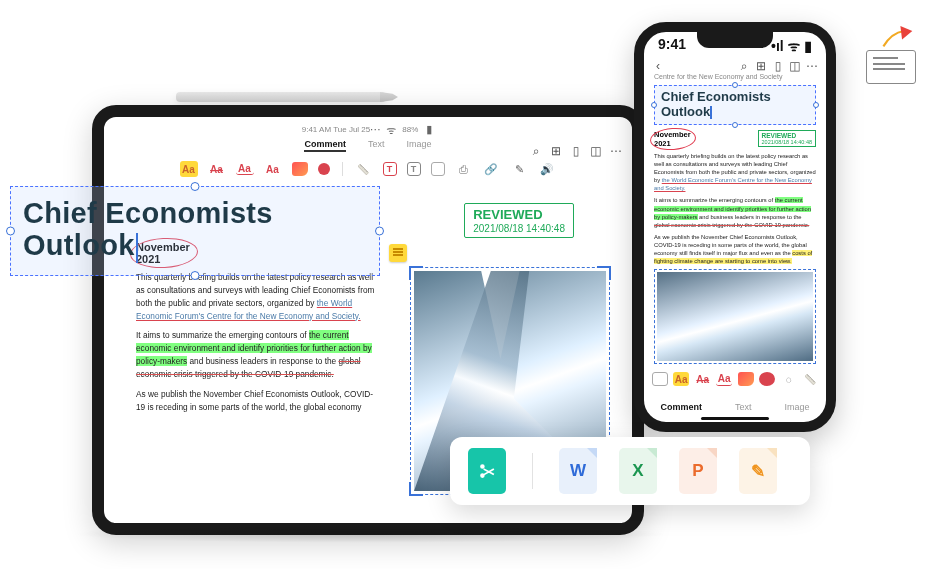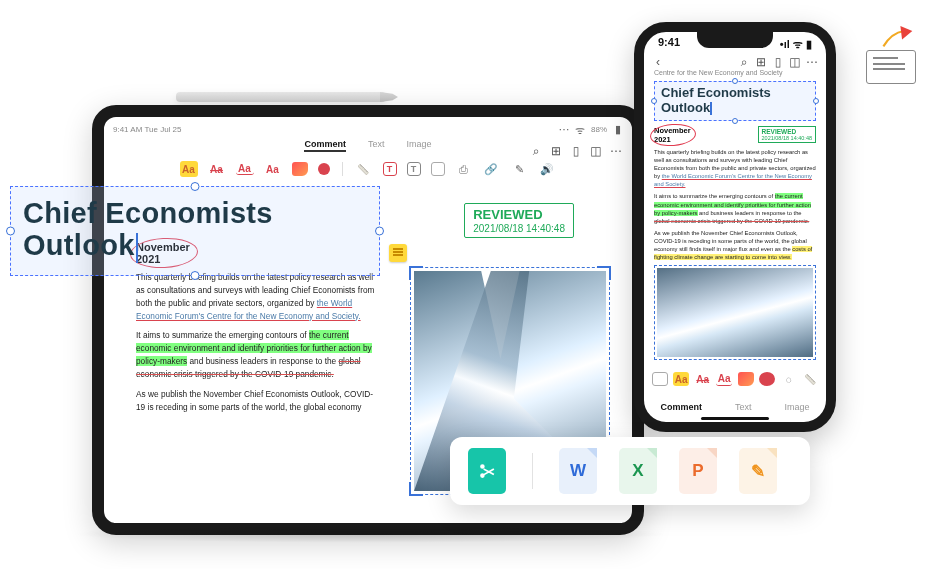--- a/index.html
+++ b/index.html
@@ -7,21 +7,21 @@
 
 
 .ipad{position:absolute;left:92px;top:105px;width:552px;height:430px;background:#fff;border:12px solid #1a1a1a;border-radius:24px;box-shadow:0 8px 30px rgba(0,0,0,.18)}
 .ipad-shadow{position:absolute;left:70px;top:525px;width:600px;height:18px;background:radial-gradient(ellipse at center,rgba(0,0,0,.15),transparent 70%)}
 
 
 .pencil{position:absolute;left:176px;top:92px;width:210px;height:10px;background:linear-gradient(#e8e8e8,#d0d0d0);border-radius:4px;box-shadow:0 4px 8px rgba(0,0,0,.08)}
 .pencil:before{content:"";position:absolute;right:-12px;top:0;width:18px;height:10px;background:linear-gradient(#d8d8d8,#c0c0c0);border-radius:0 5px 5px 0;clip-path:polygon(0 0,70% 18%,100% 50%,70% 82%,0 100%)}
 
 
-.ipad-chrome{padding:7px 9px 0;display:flex;justify-content:space-between;align-items:center;font-size:8px;color:#888}
+.ipad-chrome{padding:7px 9px 0;display:flex;justify-content:center;align-items:center;font-size:8px;color:#888}
 .ipad-chrome .left{display:flex;gap:6px;align-items:center}
 .ipad-chrome .right{display:flex;gap:6px;align-items:center}
 .ic{width:10px;height:10px;display:inline-flex;align-items:center;justify-content:center;font-size:11px;color:#666}
 
 
 .ipad-tabs{display:flex;justify-content:center;gap:22px;font-size:9px;color:#999;padding:5px 0 2px}
 .ipad-tabs .active{color:#111;font-weight:600;border-bottom:2px solid #333;padding-bottom:1px}
 .ipad-right{position:absolute;right:10px;top:28px;display:flex;gap:8px}
 .ipad-right .ic{width:12px;height:12px;font-size:12px;color:#555}
 
@@ -81,21 +81,21 @@
 .title-ov .caret{width:2px;height:30px;background:#3a72d8;display:inline-block;vertical-align:middle;margin-left:1px}
 .h-dot{width:9px;height:9px;border-radius:50%;background:#fff;border:1.5px solid #3a72d8;position:absolute}
 .h-dot.t{left:50%;top:-5px;transform:translateX(-50%)}
 .h-dot.b{left:50%;bottom:-5px;transform:translateX(-50%)}
 .h-dot.l{left:-5px;top:50%;transform:translateY(-50%)}
 .h-dot.r{right:-5px;top:50%;transform:translateY(-50%)}
 
 
 .phone{position:absolute;left:634px;top:22px;width:202px;height:410px;background:#fff;border:10px solid #1a1a1a;border-radius:32px;box-shadow:0 10px 28px rgba(0,0,0,.22)}
 .notch{position:absolute;left:50%;top:0;transform:translateX(-50%);width:76px;height:16px;background:#1a1a1a;border-radius:0 0 12px 12px}
-.ph-status{display:flex;justify-content:space-between;padding:4px 14px 2px;font-size:11px;font-weight:600;color:#111}
+.ph-status{display:flex;justify-content:space-between;padding:4px 14px 2px;font-size:14px;font-weight:600;color:#111}
 .ph-top{display:flex;justify-content:space-between;align-items:center;padding:4px 9px 2px}
 .ph-top .grp{display:flex;gap:7px}
 .ph-top .ic{font-size:12px;color:#555}
 .ph-sub{font-size:7px;color:#888;padding:0 10px 3px}
 
 .ph-doc{padding:2px 10px 0;font-size:7px}
 .ph-title-box{border:1.2px dashed #4a72ff;background:rgba(190,215,255,.22);padding:4px 6px;margin-bottom:5px;position:relative}
 .ph-title-box h3{color:#1f3a48;font-size:13px;font-weight:700;line-height:1.15}
 .ph-title-box .caret{width:1.5px;height:13px;background:#3a72d8;display:inline-block;vertical-align:middle}
 .s-dot{width:6px;height:6px;border-radius:50%;background:#fff;border:1px solid #3a72d8;position:absolute}

